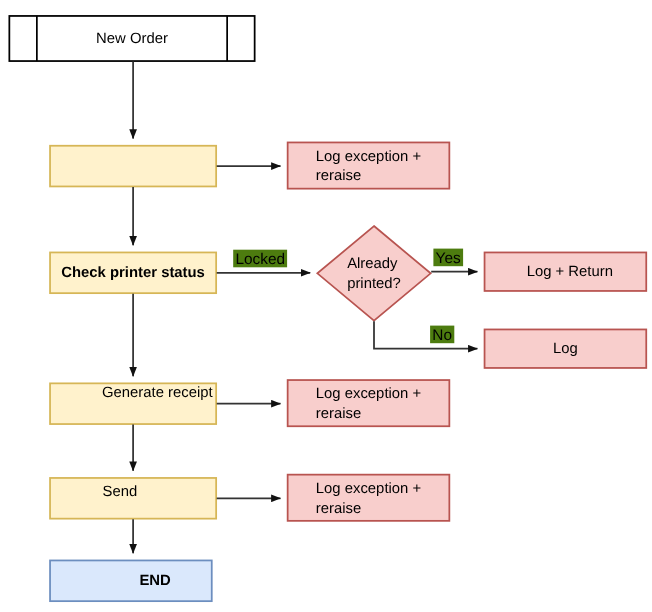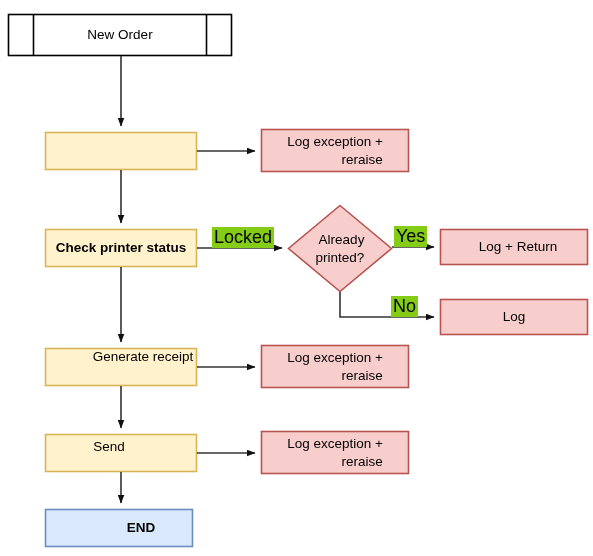--- a/index.html
+++ b/index.html
@@ -24,33 +24,33 @@
     left: 0;
     top: 0;
     width: 593px;
     height: 556px;
   }
   .node-label {
     position: absolute;
     display: flex;
     align-items: center;
     justify-content: center;
-    text-align: right;
+    text-align: left;
     font-size: 13.5px;
     color: #000000;
     line-height: 1.28;
     pointer-events: none;
     white-space: pre-line;
   }
   .node-label.bold { font-weight: bold; padding-left: 22px; }
   .edge-label {
     position: absolute;
-    font-size: 18px;
+    font-size: 14px;
     color: #000000;
-    background: #84cc16;
+    background: #4d7c0f;
     padding: 0 2px;
     white-space: nowrap;
   }
 </style>
 </head>
 <body>
 
 <div id="flowchart-canvas">
 
   <svg viewBox="0 0 593 556">

